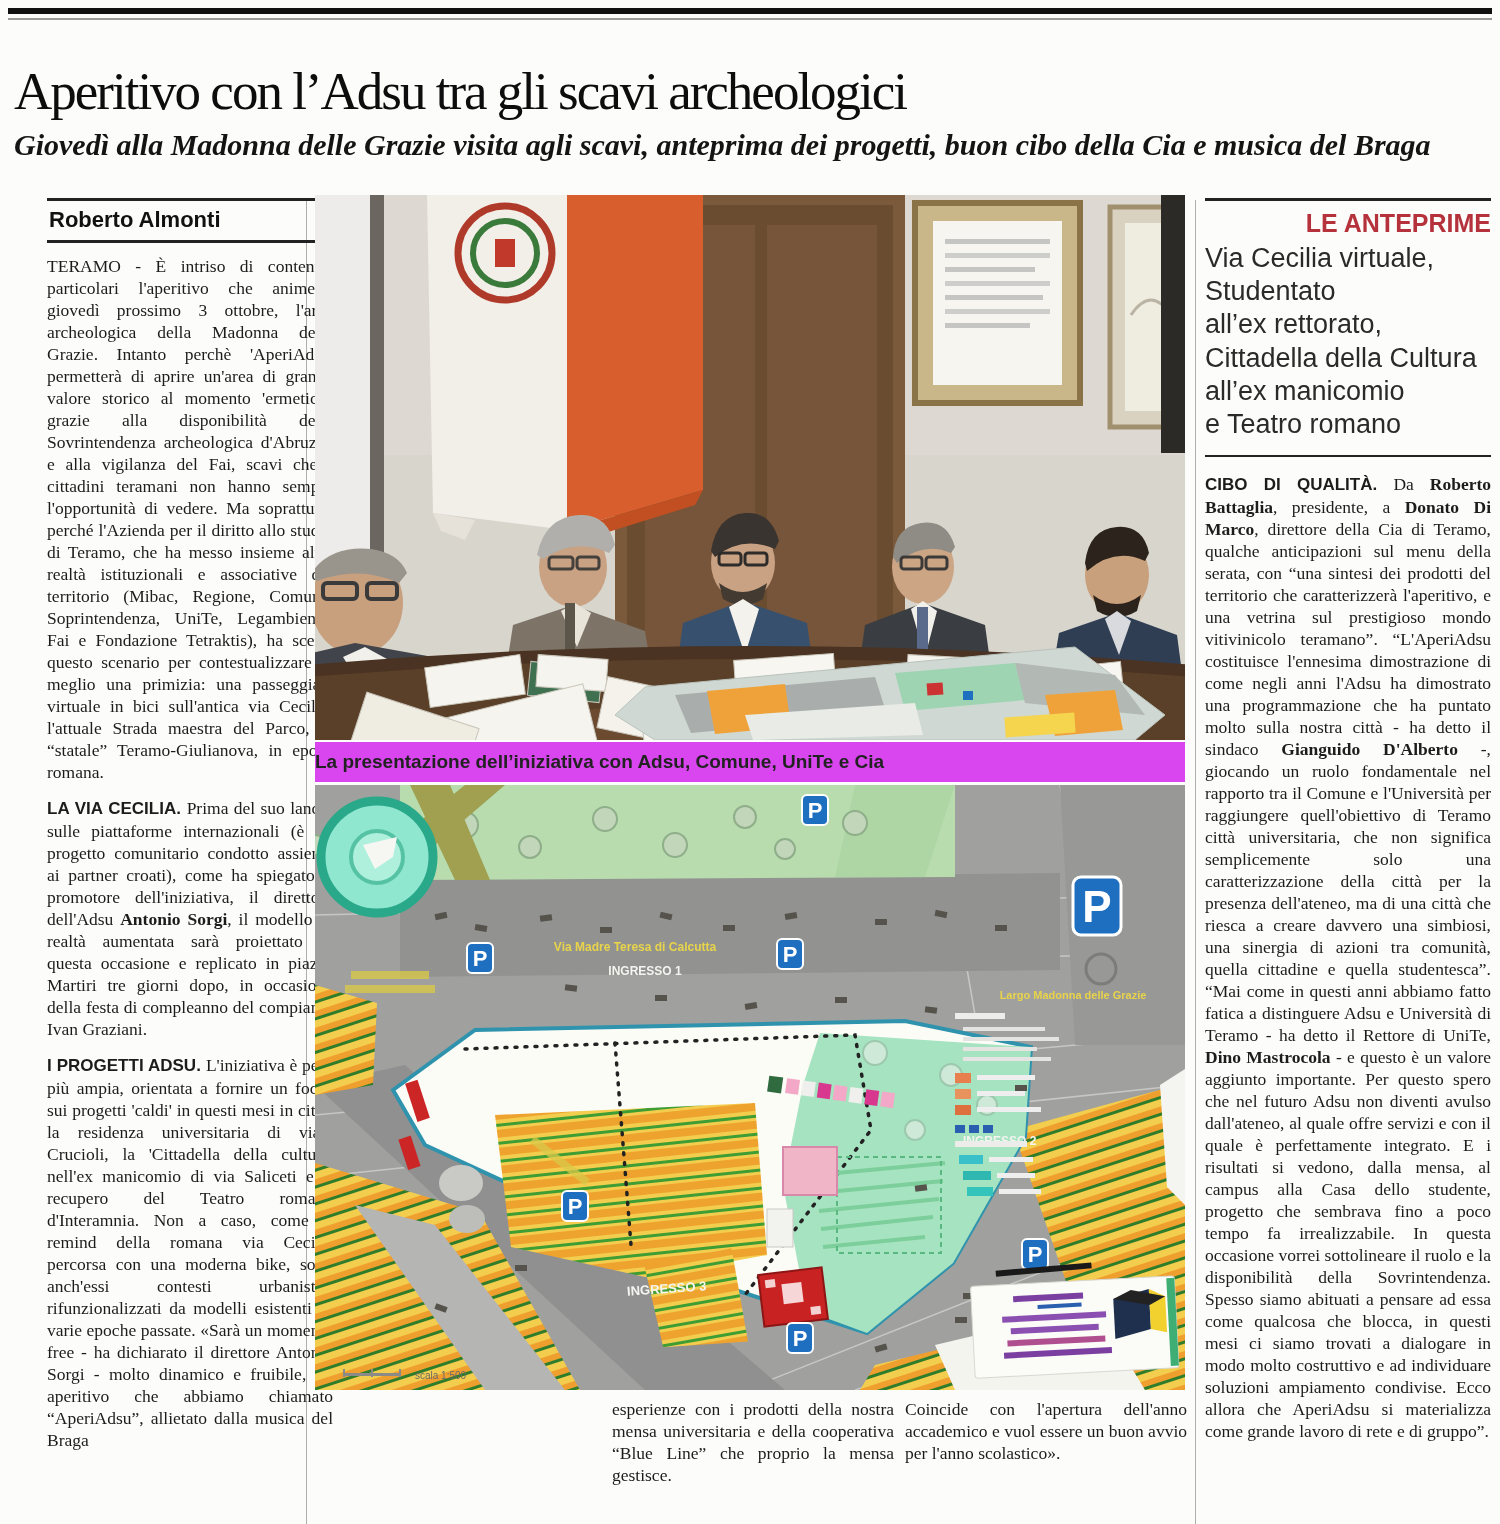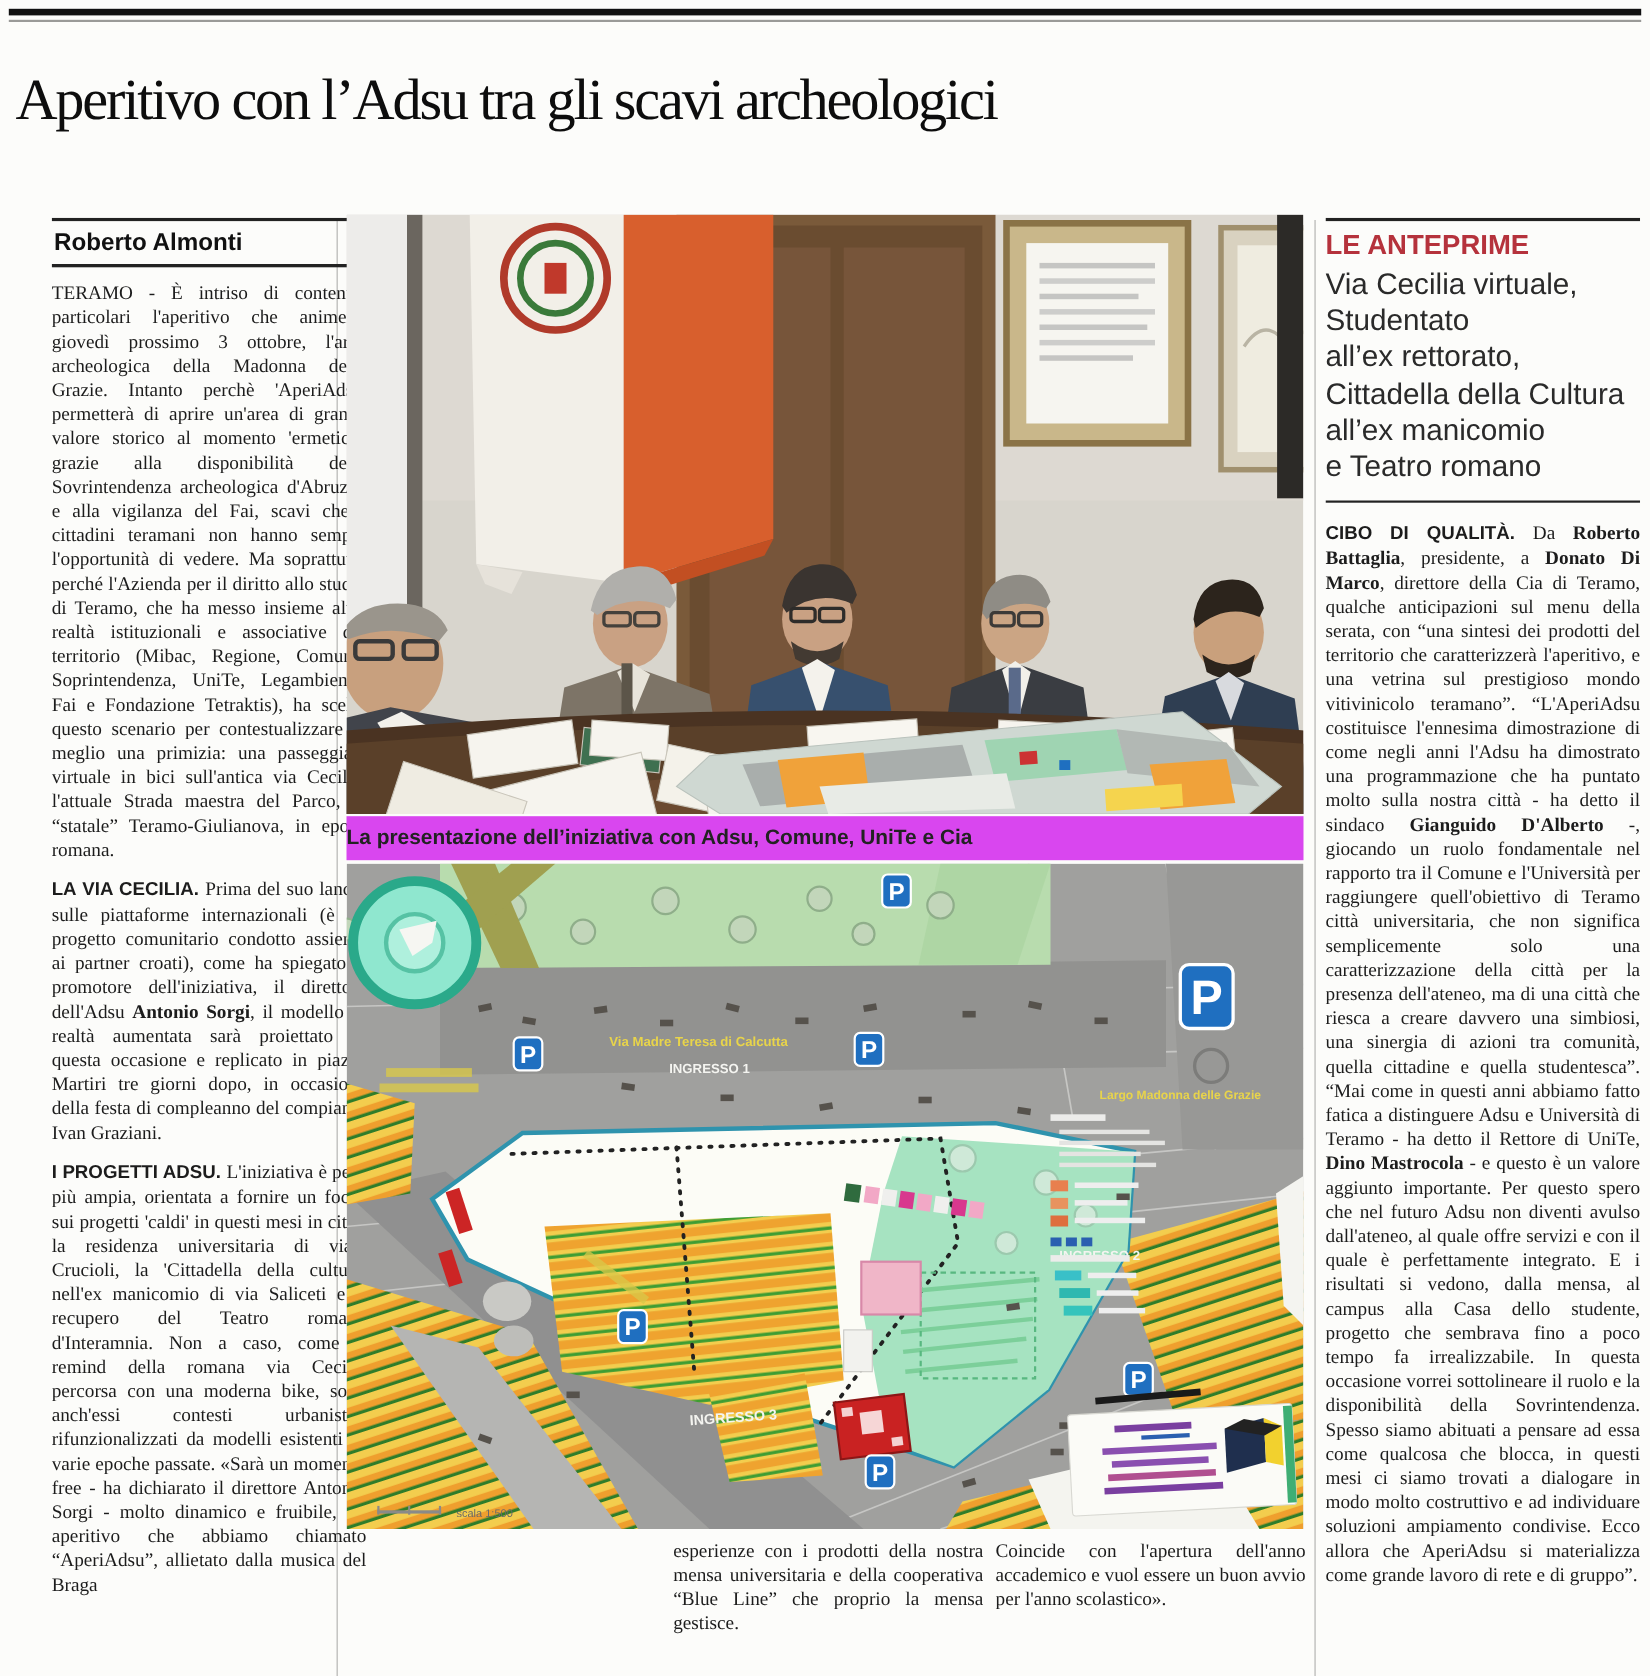--- a/index.html
+++ b/index.html
@@ -29,36 +29,37 @@
            font-family:"Liberation Sans", sans-serif;font-weight:700;font-size:19px;color:#222;
            line-height:40px;}
   .center-map{position:absolute;left:315px;top:785px;width:870px;height:605px;overflow:hidden;}
 
   .bcol{position:absolute;top:1398px;width:282px;height:126px;overflow:hidden;}
   .bcol.c1{left:315px;} .bcol.c2{left:612px;} .bcol.c3{left:905px;}
 
   .col-right{position:absolute;left:1205px;top:198px;width:286px;height:1326px;overflow:hidden;}
   .kicker-rule{height:3px;background:#222;}
   .kicker{font-family:"Liberation Sans", sans-serif;font-weight:700;font-size:25px;
-          color:#b5323c;padding:8px 0 4px 0;}
+          color:#b5323c;padding:8px 0 4px 0;text-align:right;}
   .deck{font-family:"Liberation Sans", sans-serif;font-size:27px;line-height:1.23;
         color:#2a2a2a;white-space:pre-line;padding-bottom:14px;}
   .deck-rule{height:2px;background:#222;margin-bottom:16px;}
 
   svg text{user-select:none;}
 </style>
 </head>
 <body>
 
 <div class="page">
 
   <div class="rule-thick"></div>
   <div class="rule-thin"></div>
 
   <h1 class="headline">Aperitivo con l’Adsu tra gli scavi archeologici</h1>
+  <div class="subhead">Giovedì alla Madonna delle Grazie visita agli scavi, anteprima dei progetti, buon cibo della Cia e musica del Braga</div>
 
   <div class="vdiv l"></div>
   <div class="vdiv r"></div>
 
   <div class="col-left">
     <div class="byline-rule"></div>
     <div class="byline">Roberto Almonti</div>
     <div class="byline-rule"></div>
     <div class="body-copy">
       <p><span>TERAMO - È intriso di contenuti particolari l'aperitivo che animerà, giovedì prossimo 3 ottobre, l'area archeologica della Madonna delle Grazie. Intanto perchè 'AperiAdsu' permetterà di aprire un'area di grande valore storico al momento 'ermetica', grazie alla disponibilità della Sovrintendenza archeologica d'Abruzzo e alla vigilanza del Fai, scavi che i cittadini teramani non hanno sempre l'opportunità di vedere. Ma soprattutto perché l'Azienda per il diritto allo studio di Teramo, che ha messo insieme altre realtà istituzionali e associative del territorio (Mibac, Regione, Comune, Soprintendenza, UniTe, Legambiente, Fai e Fondazione Tetraktis), ha scelto questo scenario per contestualizzare al meglio una primizia: una passeggiata virtuale in bici sull'antica via Cecilia, l'attuale Strada maestra del Parco, la “statale” Teramo-Giulianova, in epoca romana.</span></p>

